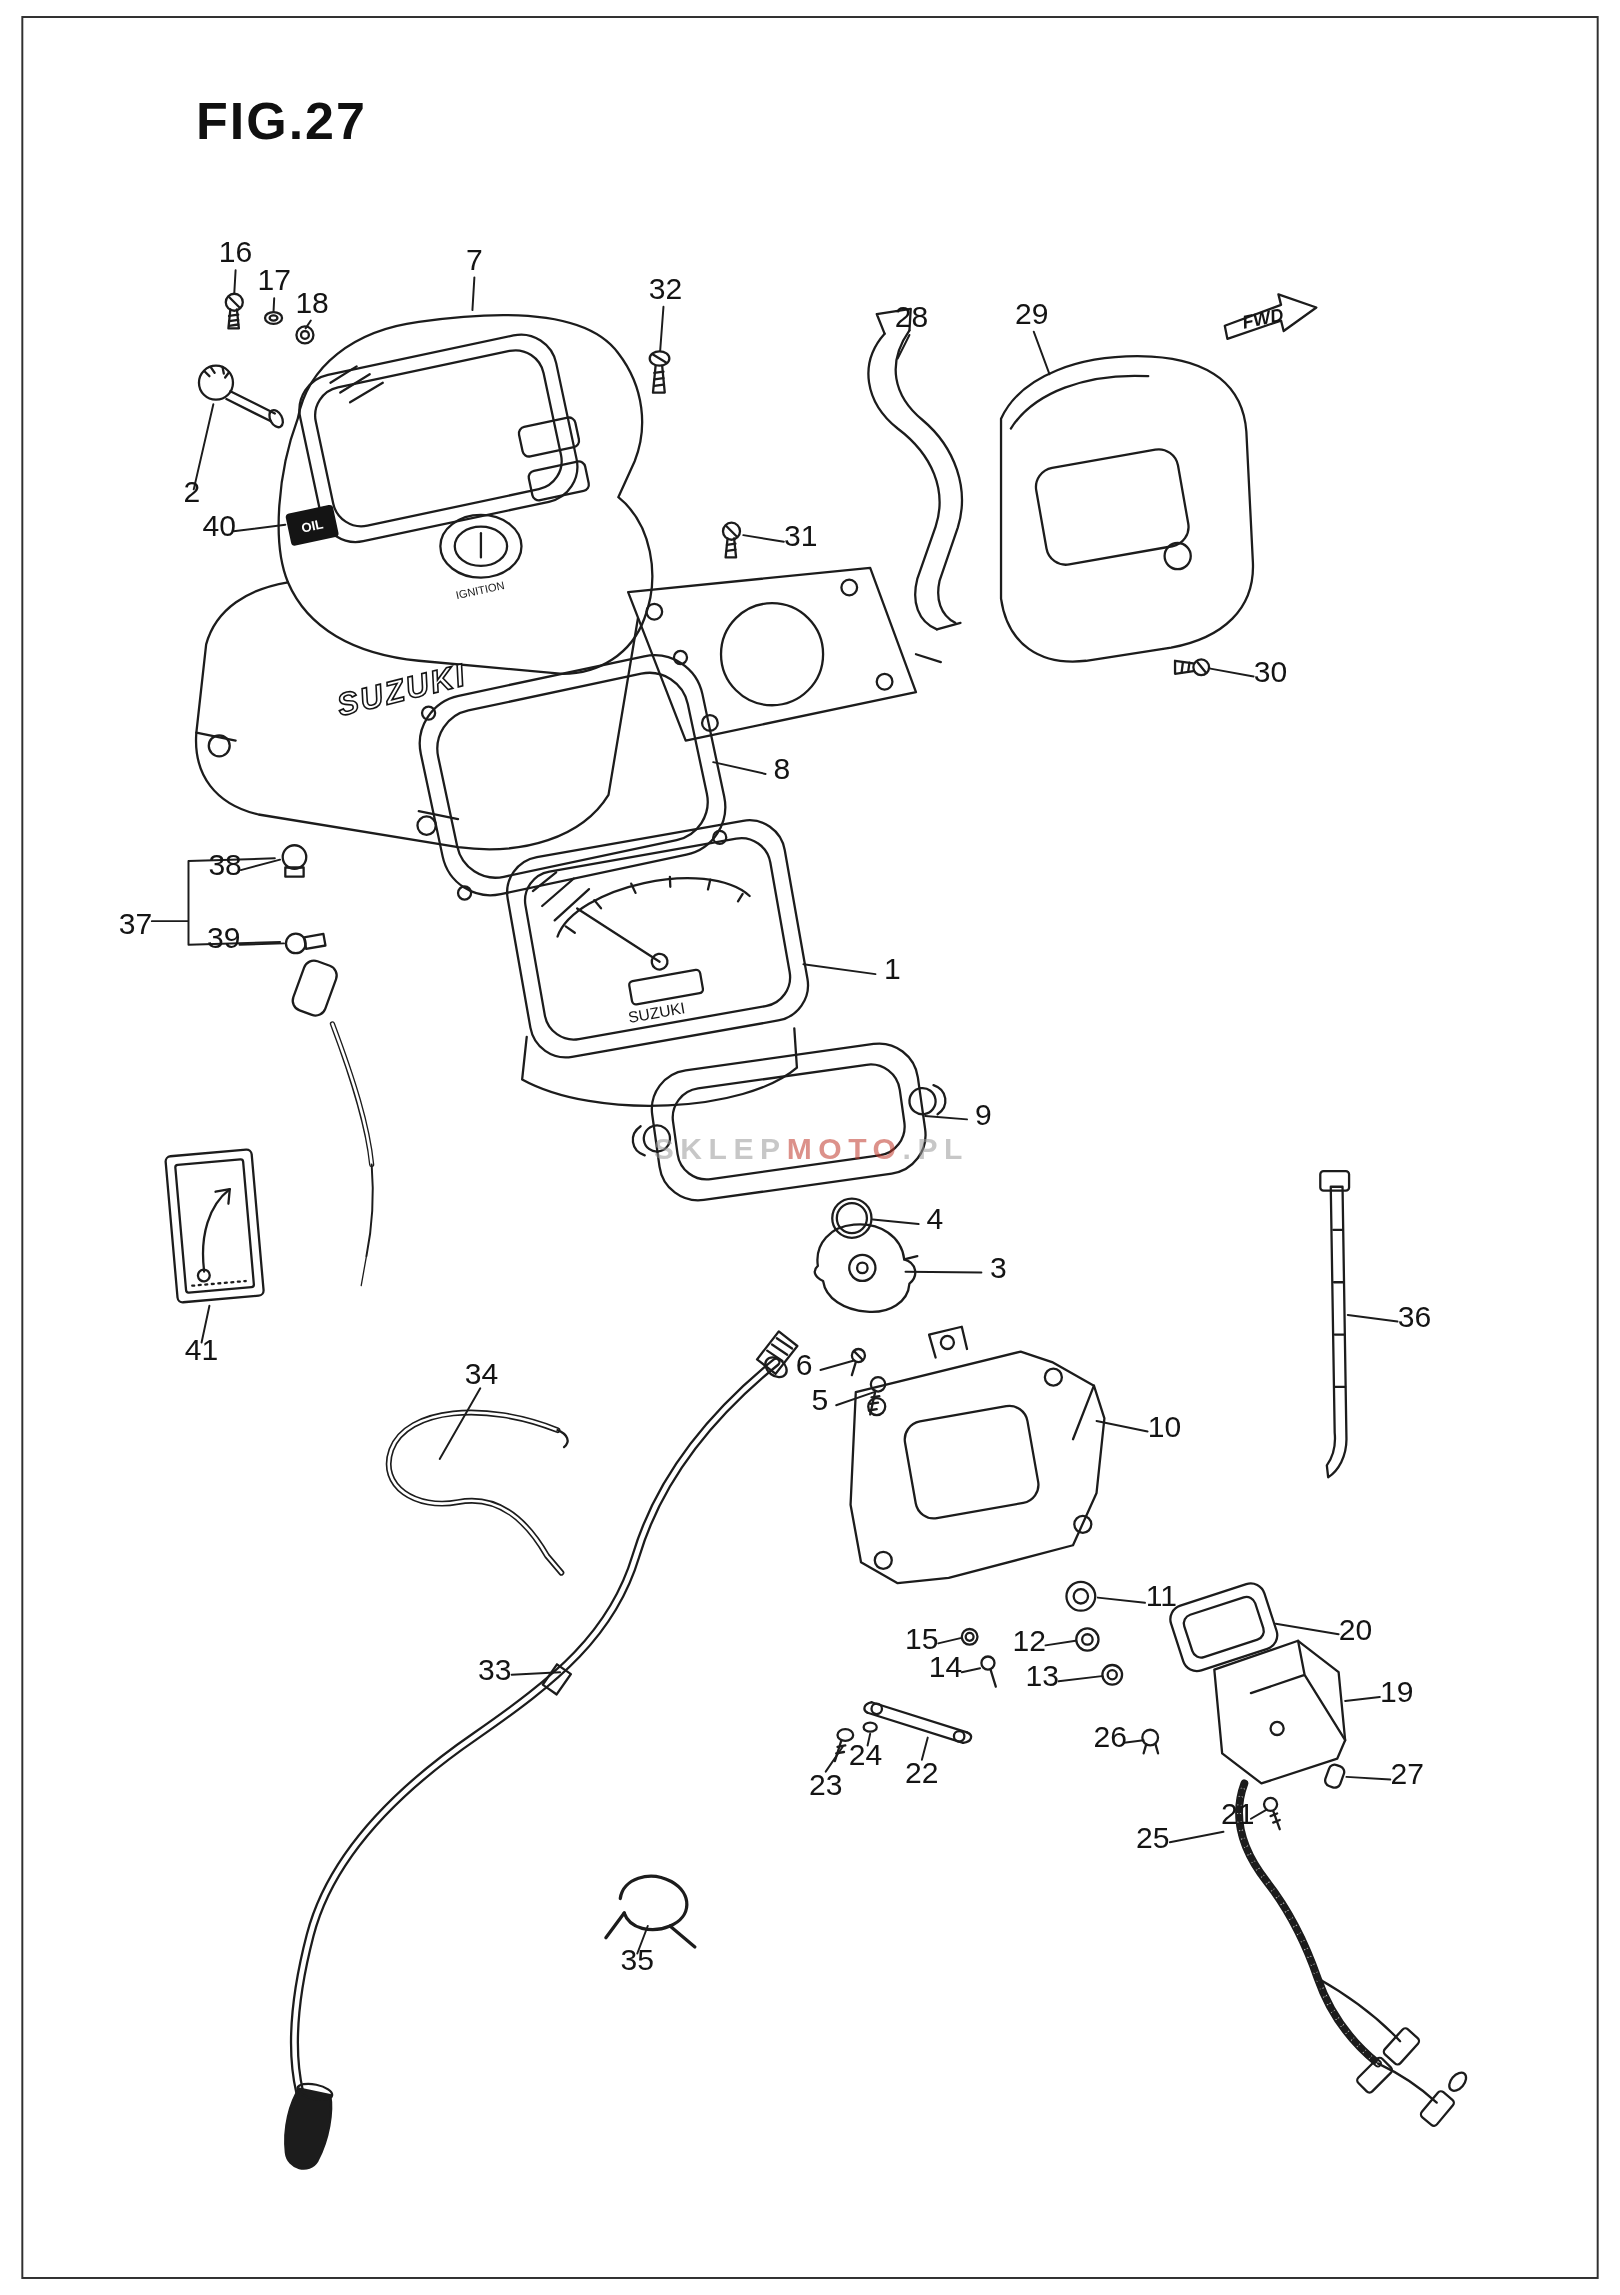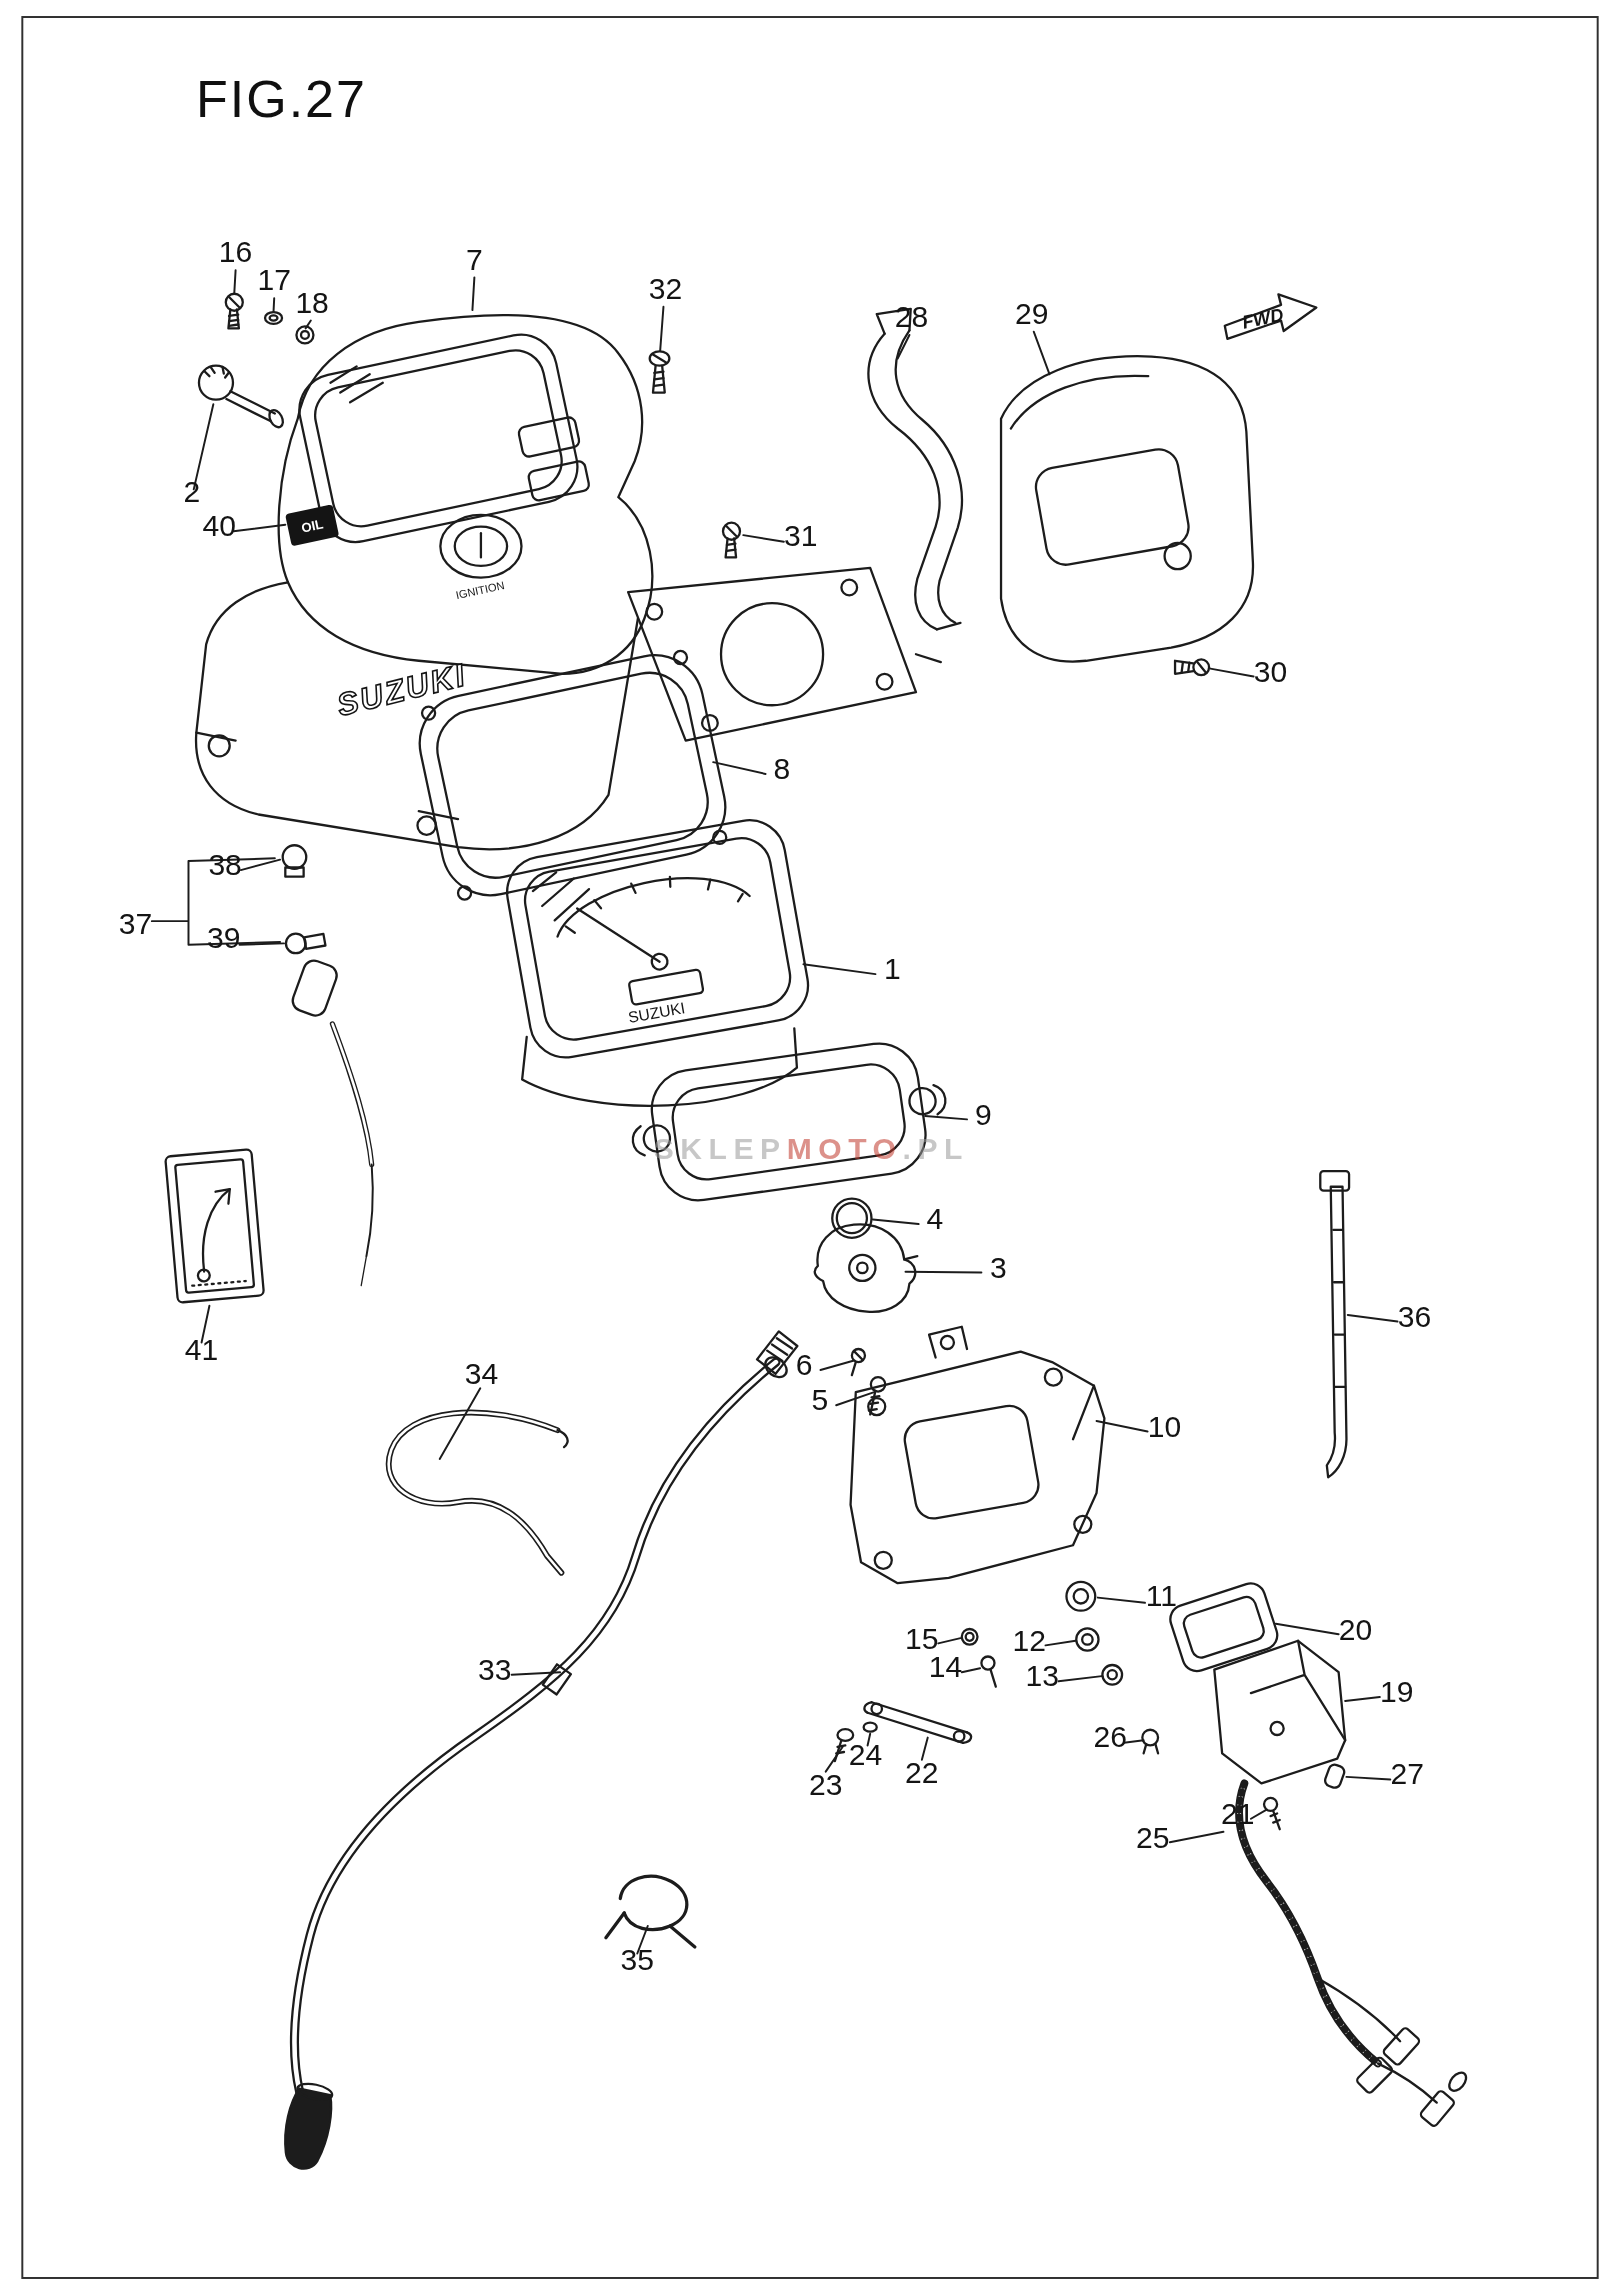--- a/index.html
+++ b/index.html
@@ -4,22 +4,22 @@
 <style>
   html,body{margin:0;padding:0;background:#ffffff;}
   .page{
     position:relative;
     width:1620px;height:2295px;
     background:#ffffff;
     font-family:"Liberation Sans", sans-serif;
     overflow:hidden;
   }
   .fig-title{
-    position:absolute;left:196px;top:69px;
-    font-size:52px;font-weight:400;letter-spacing:2px;color:#101010;
+    position:absolute;left:196px;top:91px;
+    font-size:52px;font-weight:700;letter-spacing:2px;color:#101010;
     font-family:"Liberation Sans", sans-serif;
   }
   svg.diagram{position:absolute;left:0;top:0;}
   .callout{font-size:46px;fill:#141414;font-weight:400;}
   .tinytext{fill:#161616;}
   .wm{opacity:.55;font-weight:bold;letter-spacing:10px;font-size:46px;}
 </style>
 </head>
 <body>
 

